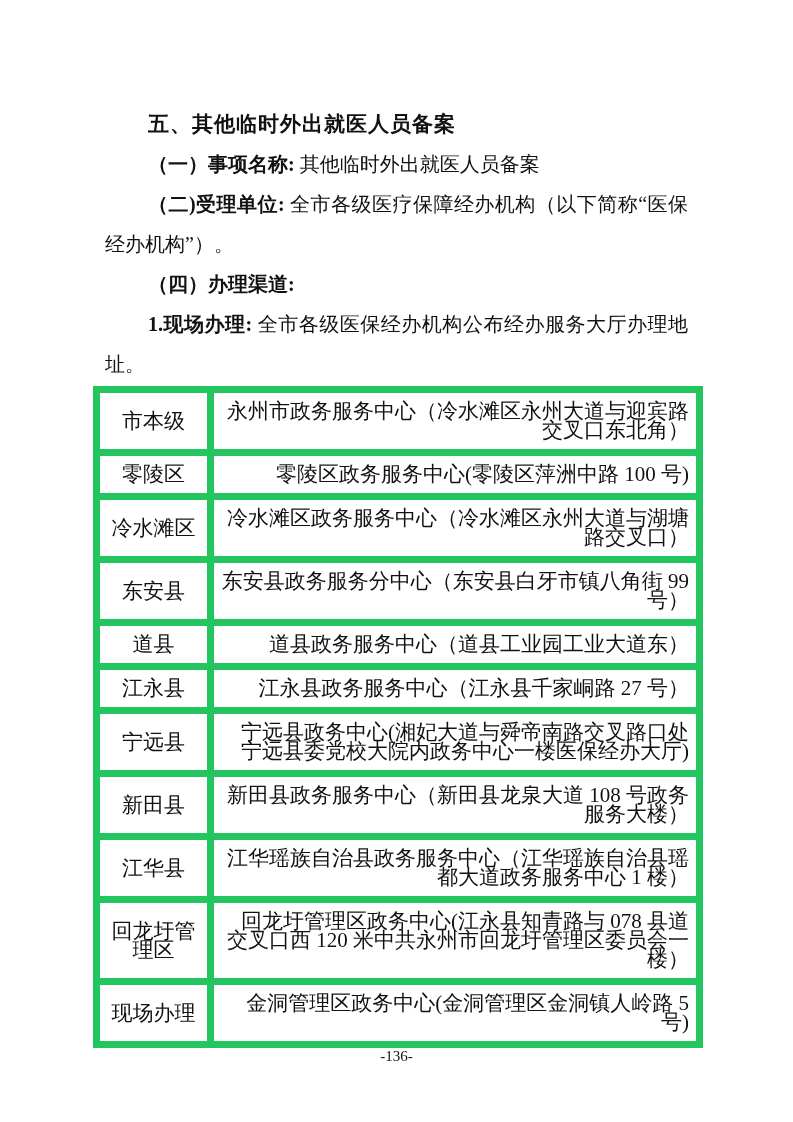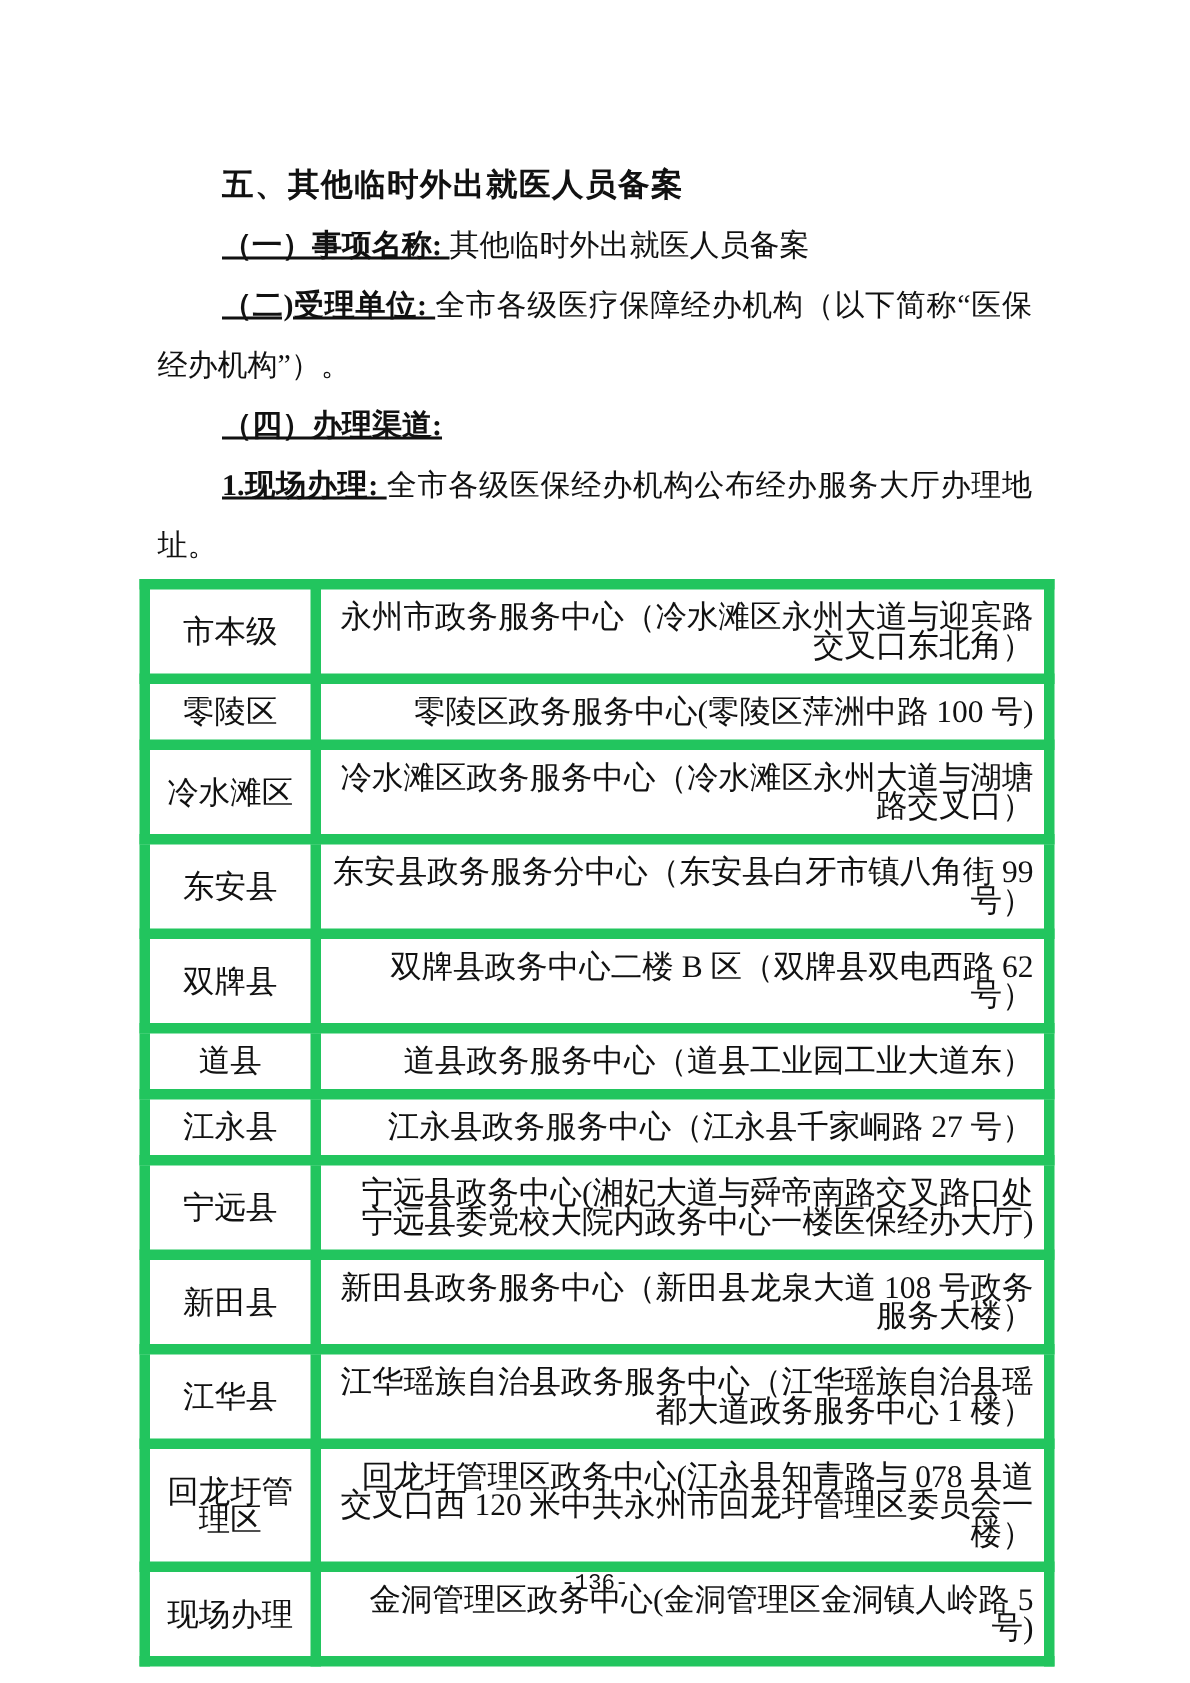--- a/index.html
+++ b/index.html
@@ -28,21 +28,21 @@
     letter-spacing: 1px;
   }
   .para {
     margin: 0 0 0 12px;
     width: 583px;
     font-size: 20px;
     line-height: 40px;
     text-indent: 43px;
     text-align: justify;
   }
-  .para .label { font-weight: bold; text-decoration: underline; }
+  .para .label { font-weight: bold; }
   .svc-table {
     width: 610px;
     margin-top: 2px;
     border-collapse: collapse;
     table-layout: fixed;
   }
   .svc-table td {
     border: 7px solid #22c55e;
     font-size: 21px;
     line-height: 19px;
@@ -58,21 +58,20 @@
     padding: 9px 7px;
   }
   .footer {
     position: absolute;
     left: 0;
     top: 1046px;
     width: 100%;
     text-align: center;
     font-size: 15px;
     line-height: 20px;
-    font-family: Liberation Mono, monospace;
   }
 </style>
 </head>
 <body>
 
 <div class="page">
   <div class="content">
 
     <h1 class="heading">五、其他临时外出就医人员备案</h1>
 
@@ -97,24 +96,20 @@
           </tr>
           <tr>
             <td class="col-region">冷水滩区</td>
             <td class="col-address">冷水滩区政务服务中心（冷水滩区永州大道与湖塘路交叉口）</td>
           </tr>
           <tr>
             <td class="col-region">东安县</td>
             <td class="col-address">东安县政务服务分中心（东安县白牙市镇八角街 99 号）</td>
           </tr>
           <tr>
-            <td class="col-region">双牌县</td>
-            <td class="col-address">双牌县政务中心二楼 B 区（双牌县双电西路 62 号）</td>
-          </tr>
-          <tr>
             <td class="col-region">道县</td>
             <td class="col-address">道县政务服务中心（道县工业园工业大道东）</td>
           </tr>
           <tr>
             <td class="col-region">江永县</td>
             <td class="col-address">江永县政务服务中心（江永县千家峒路 27 号）</td>
           </tr>
           <tr>
             <td class="col-region">宁远县</td>
             <td class="col-address">宁远县政务中心(湘妃大道与舜帝南路交叉路口处宁远县委党校大院内政务中心一楼医保经办大厅)</td>

